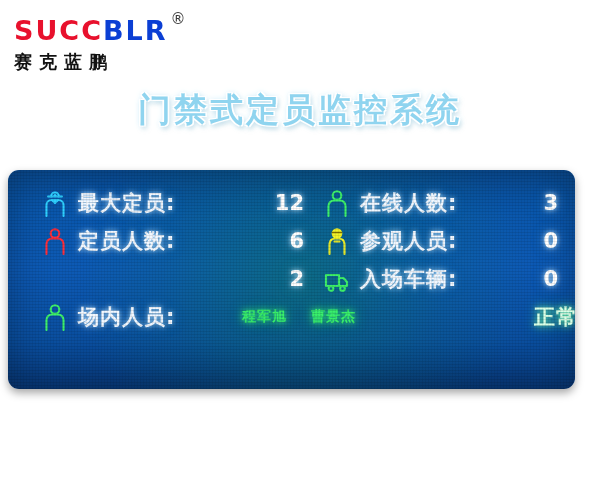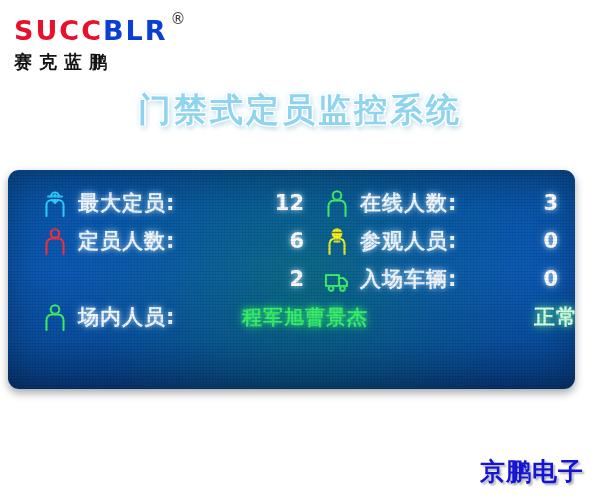--- a/index.html
+++ b/index.html
@@ -82,23 +82,23 @@
     position:absolute; top:0; height:38px; display:flex; align-items:center;
     font-family:"DejaVu Sans", sans-serif;
     font-weight:bold; font-size:21px; color:#ffffff;
     text-shadow:0 0 5px rgba(200,235,255,.9), 0 0 12px rgba(130,195,255,.55);
   }
   .val-left  { left:218px; width:62px; justify-content:flex-end; }
   .val-right { left:470px; width:64px; justify-content:flex-end; }
 
   .names {
     position:absolute; left:218px; top:0; height:38px;
-    display:flex; align-items:center; gap:0;
-    font-family:"DejaVu Sans", sans-serif;
-    font-weight:bold; font-size:20px; letter-spacing:1px;
+    display:flex; align-items:center; gap:24px;
+    font-family:"DejaVu Sans", sans-serif;
+    font-weight:bold; font-size:14px; letter-spacing:1px;
     color:#39ef6b;
     text-shadow:0 0 6px rgba(60,255,120,.85), 0 0 13px rgba(40,230,110,.55);
   }
   .status {
     position:absolute; left:490px; top:0; height:38px; width:64px;
     display:flex; align-items:center; justify-content:flex-end;
     font-family:"DejaVu Sans", sans-serif;
     font-weight:bold; font-size:21px; letter-spacing:1px;
     color:#d8ffe6;
     text-shadow:0 0 6px rgba(120,255,170,.9), 0 0 13px rgba(60,235,130,.6);
@@ -226,15 +226,14 @@
         <div class="names">
           <span>程军旭</span>
           <span>曹景杰</span>
         </div>
         <div class="status">正常</div>
       </div>
 
     </div>
   </div>
 
-  <div class="footer-brand">京鹏电子</div>
 
 </div>
 
 </body></html>

